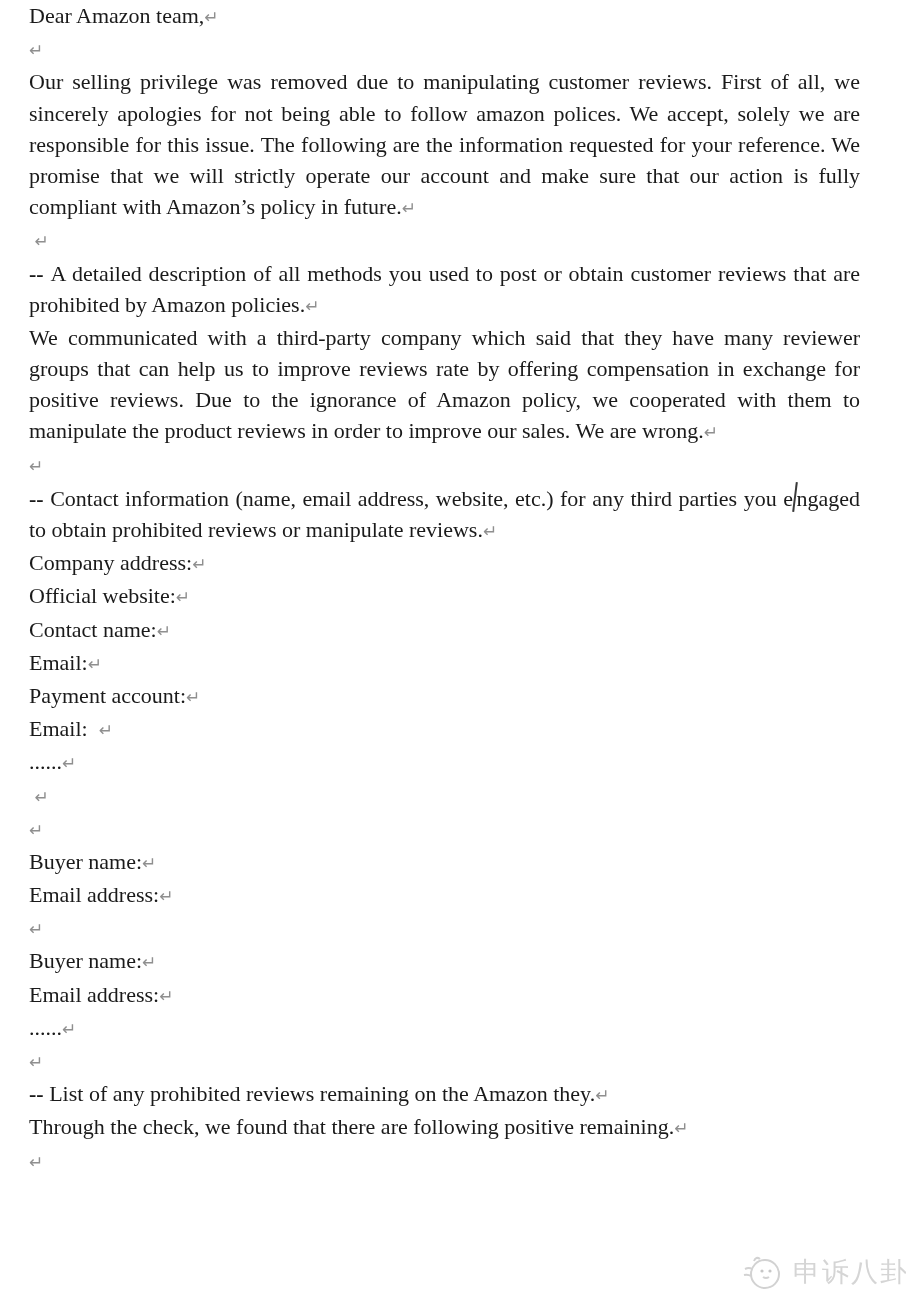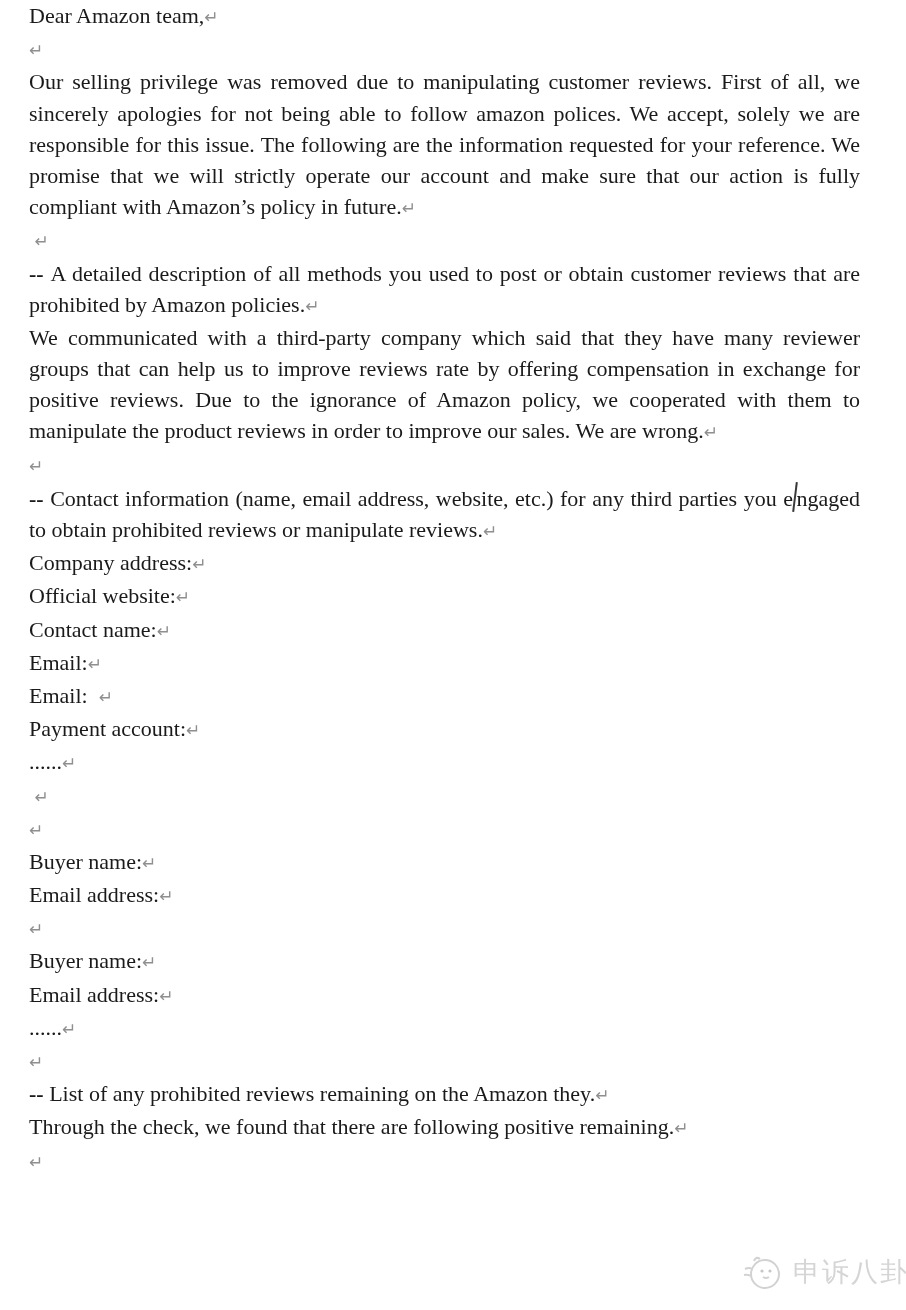--- a/index.html
+++ b/index.html
@@ -82,22 +82,22 @@
     <p class="line justify"><span class="run normal">Our selling privilege was removed due to manipulating customer reviews. First of all, we sincerely apologies for not being able to follow amazon polices. We accept, solely we are responsible for this issue. The following are the information requested for your reference. We promise that we will strictly operate our account and make sure that our action is fully compliant with Amazon’s policy in future.</span><span class="pilcrow">↵</span></p>
     <p class="line"><span class="run normal"> </span><span class="pilcrow">↵</span></p>
     <p class="line justify"><span class="run bold">-- </span><span class="run italic">A detailed description of all methods you used to post or obtain customer reviews that are prohibited by Amazon policies.</span><span class="pilcrow">↵</span></p>
     <p class="line justify"><span class="run normal">We communicated with a third-party company which said that they have many reviewer groups that can help us to improve reviews rate by offering compensation in exchange for positive reviews. Due to the ignorance of Amazon policy, we cooperated with them to manipulate the product reviews in order to improve our sales. We are wrong.</span><span class="pilcrow">↵</span></p>
     <p class="line"><span class="pilcrow">↵</span></p>
     <p class="line justify"><span class="run bold">-- </span><span class="run italic">Contact information (name, email address, website, etc.) for any third parties you e</span><span class="caret"></span><span class="run italic">ngaged to obtain prohibited reviews or manipulate reviews.</span><span class="pilcrow">↵</span></p>
     <p class="line"><span class="run normal">Company address:</span><span class="pilcrow">↵</span></p>
     <p class="line"><span class="run normal">Official website:</span><span class="pilcrow">↵</span></p>
     <p class="line"><span class="run normal">Contact name:</span><span class="pilcrow">↵</span></p>
     <p class="line"><span class="run normal">Email:</span><span class="pilcrow">↵</span></p>
+    <p class="line"><span class="run normal">Payment account:</span><span class="pilcrow">↵</span></p>
     <p class="line"><span class="run normal">Email:  </span><span class="pilcrow">↵</span></p>
-    <p class="line"><span class="run normal">Payment account:</span><span class="pilcrow">↵</span></p>
     <p class="line"><span class="run normal">......</span><span class="pilcrow">↵</span></p>
     <p class="line"><span class="run normal"> </span><span class="pilcrow">↵</span></p>
     <p class="line"><span class="pilcrow">↵</span></p>
     <p class="line"><span class="run normal">Buyer name:</span><span class="pilcrow">↵</span></p>
     <p class="line"><span class="run normal">Email address:</span><span class="pilcrow">↵</span></p>
     <p class="line"><span class="pilcrow">↵</span></p>
     <p class="line"><span class="run normal">Buyer name:</span><span class="pilcrow">↵</span></p>
     <p class="line"><span class="run normal">Email address:</span><span class="pilcrow">↵</span></p>
     <p class="line"><span class="run normal">......</span><span class="pilcrow">↵</span></p>
     <p class="line"><span class="pilcrow">↵</span></p>

